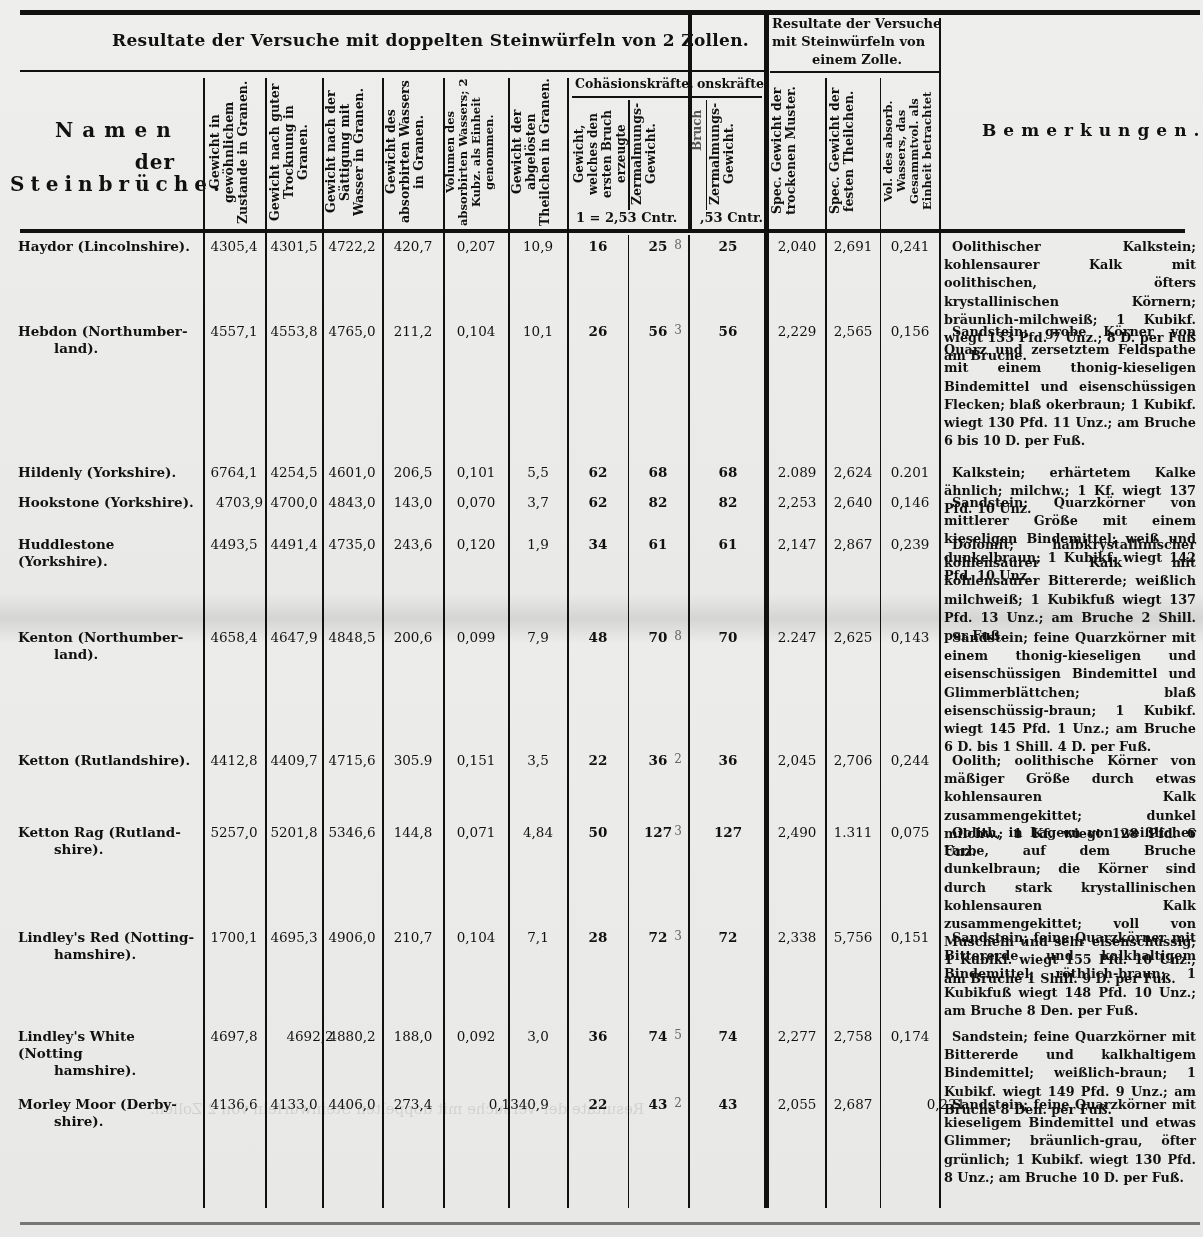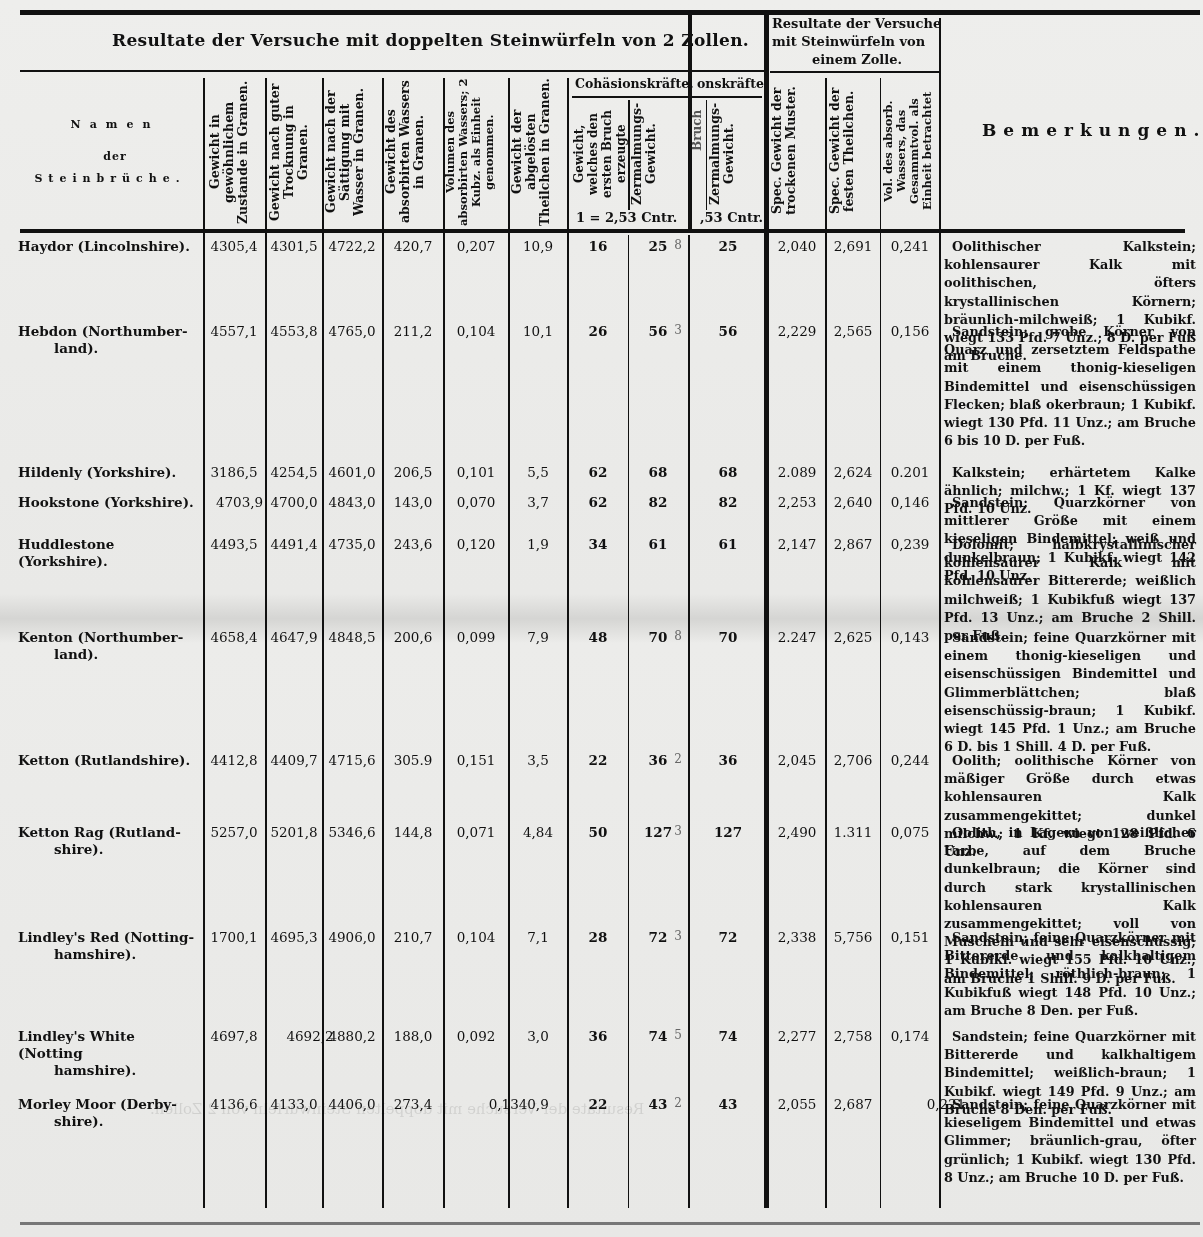--- a/index.html
+++ b/index.html
@@ -12,21 +12,21 @@
   }
   .page {
     position:absolute; left:0; top:0; width:1203px; height:1237px;
     background:linear-gradient(180deg,#eeeeec 0%,#e9e9e7 48%,#d5d5d3 50%,#ececea 52%,#e8e8e6 100%);
   }
   .rule { position:absolute; background:#111; }
   .vline { position:absolute; background:#111; width:2px; }
   .vthick { position:absolute; background:#111; width:5px; }
   .txt { position:absolute; white-space:nowrap; }
   .title { font-weight:bold; font-size:17px; letter-spacing:0.3px; }
-  .namen { font-weight:bold; font-size:11px; text-align:center; letter-spacing:9px; }
+  .namen { font-weight:bold; font-size:20px; text-align:right; letter-spacing:9px; }
   .vert {
     position:absolute; writing-mode:vertical-rl; transform:rotate(180deg);
     font-size:12.5px; line-height:14px; text-align:center; font-weight:bold;
     white-space:normal;
   }
   .sub { font-size:12.5px; font-weight:bold; }
   .row { position:absolute; left:0; width:1203px; }
   .name { position:absolute; left:18px; width:185px; font-size:13.5px; font-weight:bold; line-height:17px; }
   .name .l2 { padding-left:36px; display:block; }
   .num { position:absolute; font-size:13.5px; text-align:center; font-family:"DejaVu Serif", serif; }
@@ -138,21 +138,21 @@
         <div class="num" style="left: 628px; width: 60px; font-weight: bold;">56</div>
         <div class="num" style="left: 698px; width: 60px; font-weight: bold;">56</div>
         <div class="num" style="left: 767px; width: 60px;">2,229</div>
         <div class="num" style="left: 823px; width: 60px;">2,565</div>
         <div class="num" style="left: 880px; width: 60px;">0,156</div>
         <div class="num" style="left: 672px; width: 12px; color: rgb(102, 102, 102); font-size: 12px;">3</div>
         <div class="rem" style="text-indent: 8px;">Sandstein; grobe Körner von Quarz und zersetztem Feldspathe mit einem thonig-kieseligen Bindemittel und eisenschüssigen Flecken; blaß okerbraun; 1 Kubikf. wiegt 130 Pfd. 11 Unz.; am Bruche 6 bis 10 D. per Fuß.</div>
       </div>
       <div class="row" style="top: 464px;">
         <div class="name"><span>Hildenly (Yorkshire).</span></div>
-        <div class="num" style="left: 204px; width: 60px;">3186,5</div>
+        <div class="num" style="left: 204px; width: 60px;">6764,1</div>
         <div class="num" style="left: 264px; width: 60px;">4254,5</div>
         <div class="num" style="left: 322px; width: 60px;">4601,0</div>
         <div class="num" style="left: 383px; width: 60px;">206,5</div>
         <div class="num" style="left: 446px; width: 60px;">0,101</div>
         <div class="num" style="left: 508px; width: 60px;">5,5</div>
         <div class="num" style="left: 568px; width: 60px; font-weight: bold;">62</div>
         <div class="num" style="left: 628px; width: 60px; font-weight: bold;">68</div>
         <div class="num" style="left: 698px; width: 60px; font-weight: bold;">68</div>
         <div class="num" style="left: 767px; width: 60px;">2.089</div>
         <div class="num" style="left: 823px; width: 60px;">2,624</div>

